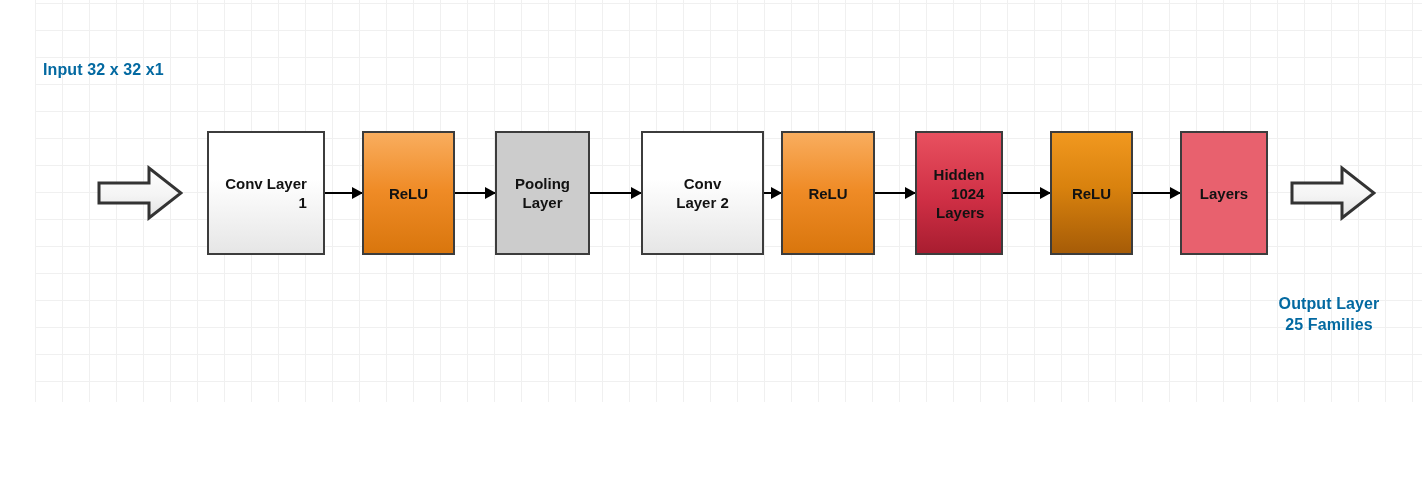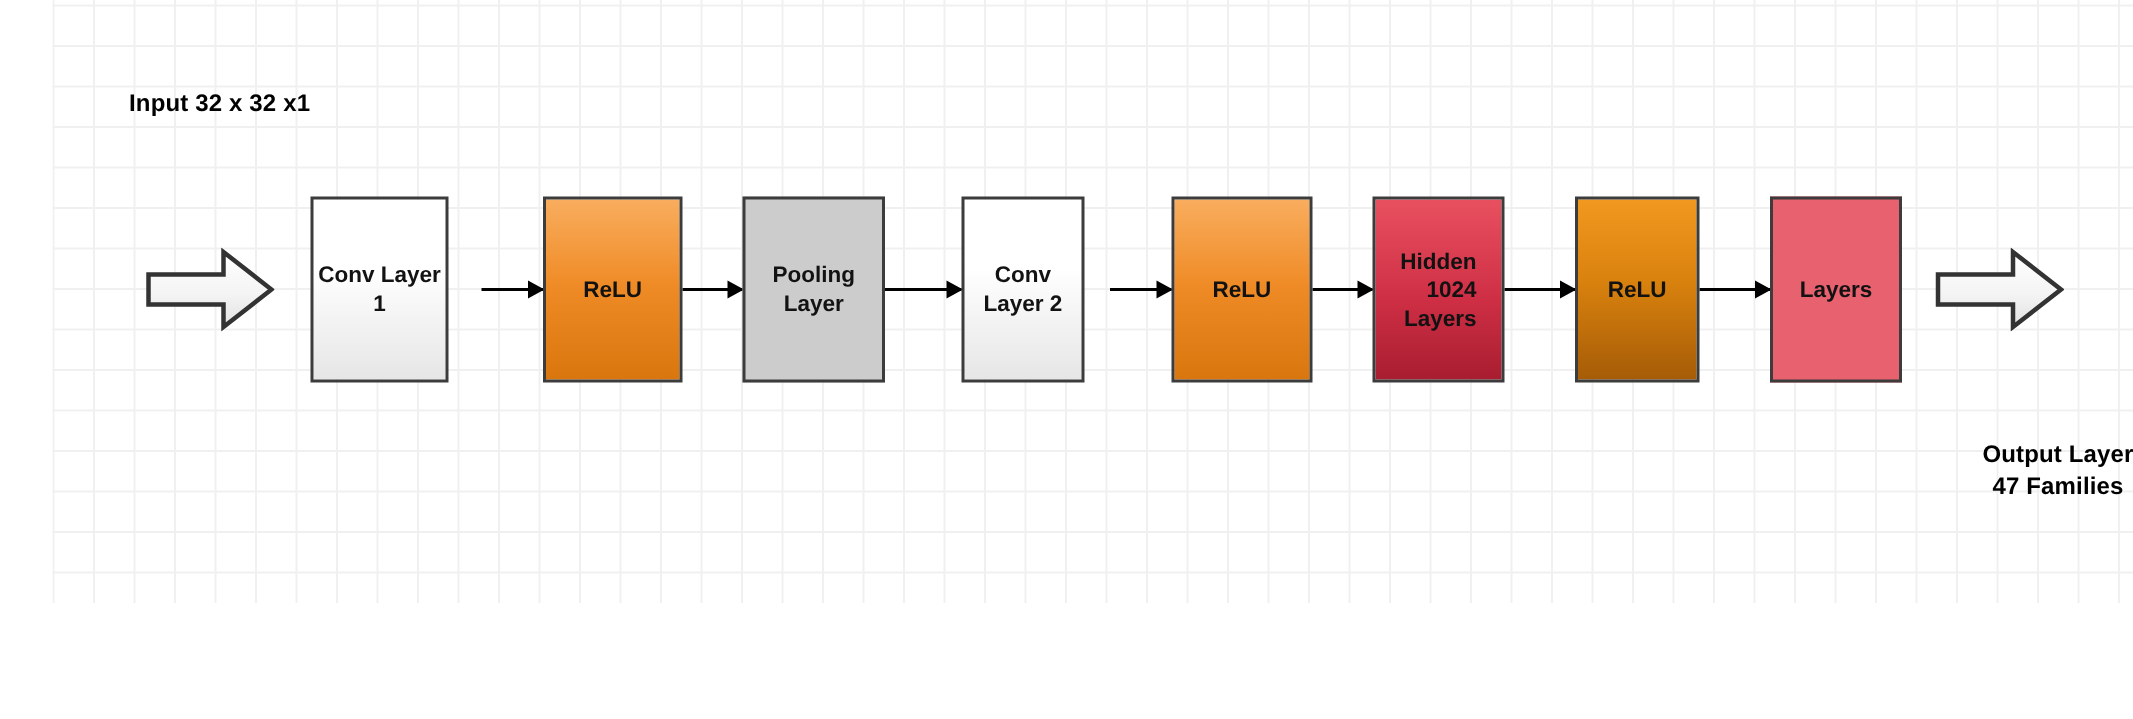--- a/index.html
+++ b/index.html
@@ -32,25 +32,24 @@
     background-size: 27px 27px;
     background-position: 0px 3px;
     pointer-events: none;
   }
 
   
   .note {
     position: absolute;
     font-weight: bold;
     font-size: 16px;
-    color: #000000;
+    color: #0369a1;
     line-height: 21px;
     white-space: pre-line;
     letter-spacing: 0.1px;
-    margin-left: 43px;
   }
   #input-note { left: 43px; top: 59px; }
   #output-note {
     left: 1254px;
     top: 293px;
     width: 150px;
     text-align: center;
   }
 
   
@@ -141,29 +140,29 @@
   </div>
 
   <div class="conn" style="left:321px;width:41px;"></div>
   <div class="conn" style="left:455px;width:40px;"></div>
   <div class="conn" style="left:590px;width:51px;"></div>
   <div class="conn" style="left:740px;width:41px;"></div>
   <div class="conn" style="left:875px;width:40px;"></div>
   <div class="conn" style="left:1003px;width:47px;"></div>
   <div class="conn" style="left:1133px;width:47px;"></div>
 
-  <div class="node convlike" style="left:207px;width:92px;">Conv Layer
+  <div class="node convlike" style="left:207px;width:118px;text-align:right;">Conv Layer
 1</div>
 
   <div class="node relu-a" style="left:362px;width:93px;">ReLU</div>
 
   <div class="node pool" style="left:495px;width:95px;text-align:center;">Pooling
 Layer</div>
 
-  <div class="node convlike" style="left:641px;width:82px;">Conv
+  <div class="node convlike" style="left:641px;width:123px;">Conv
 Layer 2</div>
 
   <div class="node relu-a" style="left:781px;width:94px;">ReLU</div>
 
   <div class="node hidden-red" style="left:915px;width:88px;">Hidden
 1024
 Layers</div>
 
   <div class="node relu-b" style="left:1050px;width:83px;">ReLU</div>
 
@@ -176,15 +175,15 @@
           <stop offset="0%" stop-color="#ffffff"></stop>
           <stop offset="55%" stop-color="#f4f4f4"></stop>
           <stop offset="100%" stop-color="#e2e2e2"></stop>
         </linearGradient>
       </defs>
       <polygon points="2,18 52,18 52,3 84,28 52,53 52,38 2,38" fill="url(#barGradB)" stroke="#333333" stroke-width="3" stroke-linejoin="miter"></polygon>
     </svg>
   </div>
 
   <div class="note" id="output-note">Output Layer
-47 Families</div>
+25 Families</div>
 
 </div>
 
 </body></html>

